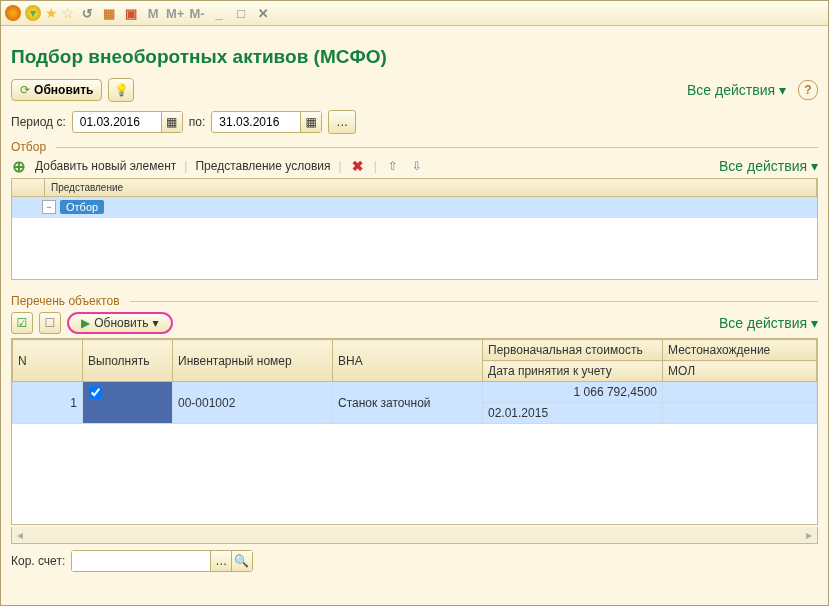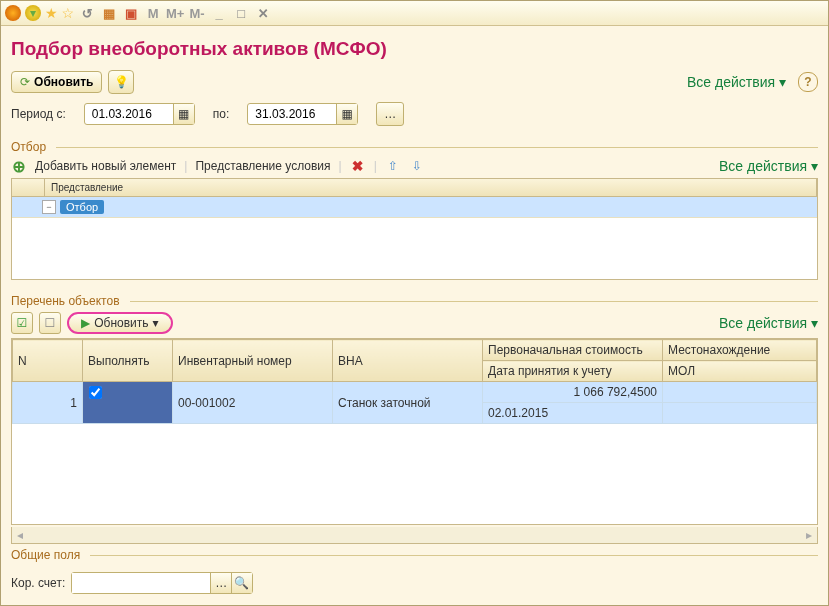--- a/index.html
+++ b/index.html
@@ -6,28 +6,28 @@
 .window{width:829px;height:606px;border:1px solid #b0a070;background:#fdf6e3;box-sizing:border-box;display:flex;flex-direction:column}
 .titlebar{height:24px;background:linear-gradient(#fffdf0,#f5ecc8);border-bottom:1px solid #d0c090;display:flex;align-items:center;padding:0 4px;gap:4px}
 .titlebar .tb-icon{width:16px;height:16px;display:flex;align-items:center;justify-content:center;border-radius:8px}
 .tb-red{background:radial-gradient(#ffb020,#cc5500)}
 .tb-green{background:radial-gradient(#f5e050,#d0a000);color:#6a4}
 .tb-star{color:#f5c040;font-size:14px}
 .titlebar-title{flex:1;color:#666;font-size:12px;padding-left:6px}
 .tb-right{display:flex;gap:4px;align-items:center}
 .tb-btn{width:18px;height:16px;display:flex;align-items:center;justify-content:center;color:#888;font-size:13px;font-weight:bold}
 .content{flex:1;padding:8px 10px;overflow:hidden;display:flex;flex-direction:column}
-h1.page-title{color:#be185d;font-size:19px;font-weight:bold;margin:4px 0 10px 0}
+h1.page-title{color:#15803d;font-size:19px;font-weight:bold;margin:12px 0 10px 0}
 .toolbar1{display:flex;align-items:center;gap:6px;margin-bottom:8px}
 .btn{display:inline-flex;align-items:center;gap:4px;background:linear-gradient(#fffdf0,#f2e6b8);border:1px solid #c0b070;border-radius:4px;padding:3px 8px;font-size:12px;cursor:pointer}
 .bulb{background:linear-gradient(#fffdf0,#f2e6b8);border:1px solid #c0b070;border-radius:4px;width:24px;height:22px;display:flex;align-items:center;justify-content:center;color:#4a7aff}
 .spacer{flex:1}
 .link-actions{color:#15803d;font-size:14px;cursor:pointer}
 .help{width:18px;height:18px;border:1px solid #c0a050;border-radius:9px;display:flex;align-items:center;justify-content:center;color:#a88030;font-weight:bold;margin-left:6px}
-.period-row{display:flex;align-items:center;gap:18px;margin-bottom:10px}
+.period-row{display:flex;align-items:center;gap:6px;margin-bottom:2px}
 .date-input{display:inline-flex;align-items:center;border:1px solid #c0b070;background:#fff;border-radius:3px;height:20px}
 .date-input input{border:none;width:74px;padding:0 7px;font-size:12px;outline:none}
 .cal-btn{width:20px;height:20px;border-left:1px solid #c0b070;background:linear-gradient(#fffdf0,#f2e6b8);display:flex;align-items:center;justify-content:center}
 .dots-btn{border:1px solid #c0b070;background:linear-gradient(#fffdf0,#f2e6b8);border-radius:3px;width:26px;height:22px;display:flex;align-items:center;justify-content:center}
 .section-label{color:#a86c1e;font-size:12px;margin:4px 0;display:flex;align-items:center;gap:6px}
 .section-label::after{content:"";flex:1;border-top:1px solid #d8c890;margin-left:4px}
 .filter-toolbar{display:flex;align-items:center;gap:8px;margin-bottom:4px}
 .icon-sm{width:16px;height:16px;display:flex;align-items:center;justify-content:center}
 .green-plus{color:#4a9a3a;font-size:16px;font-weight:bold}
 .red-x{color:#cc3030;font-size:14px;font-weight:bold}
@@ -215,23 +215,20 @@
         </tbody>
       </table>
       <div class="grid2-body"></div>
     </div>
     <div class="hscroll">
       <div class="arr">◂</div>
       <div class="track"></div>
       <div class="arr">▸</div>
     </div>
 
-    <div class="section-label">
-      <span>Общие поля</span>
-    </div>
 
     <div class="common-row">
       <span>Кор. счет:</span>
       <div class="kor-input">
         <input style="">
         <div class="kor-btn">…</div>
         <div class="kor-btn">🔍</div>
       </div>
     </div>
 

